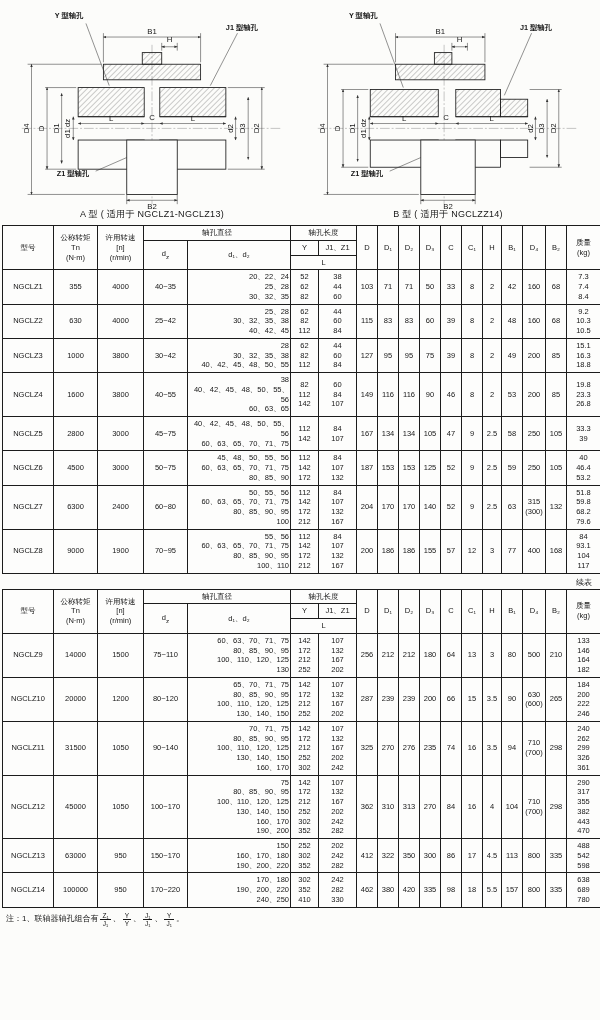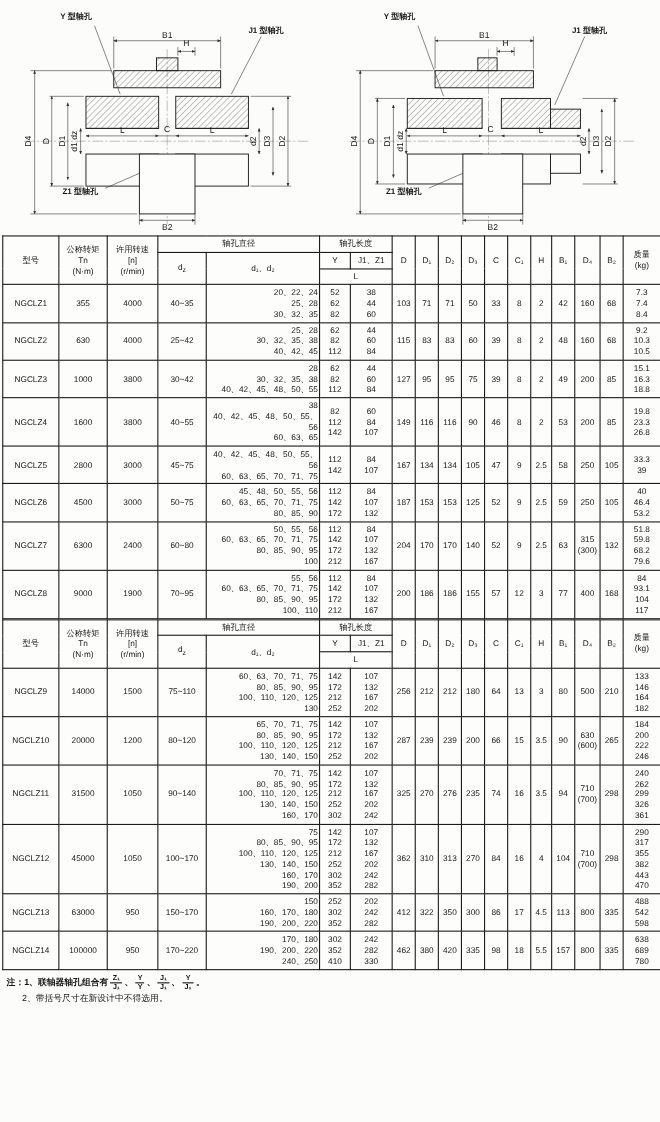--- a/index.html
+++ b/index.html
@@ -18,21 +18,21 @@
   table{border-collapse:collapse;width:100%;table-layout:fixed;background:#fdfdfc;}
   th,td{
     border:1px solid #1c1c1c;font-size:7.5px;font-weight:normal;text-align:center;
     vertical-align:middle;padding:2px 1px;white-space:pre-line;line-height:1.3;
     overflow:hidden;
   }
   td.left{text-align:right;padding-left:4px;}
   .cont{font-size:8px;text-align:right;padding:3px 6px 1px 0;}
   .gap{height:4px;}
   .notes{font-size:8px;padding:4px 2px 0 4px;line-height:1.45;}
-  .note-line{display:flex;align-items:center;flex-wrap:wrap;font-weight:bold;}
+  .note-line{display:flex;align-items:center;flex-wrap:wrap;}
   .note-line2{padding-left:14px;margin-top:1px;}
   .frac{display:inline-block;text-align:center;vertical-align:middle;margin:0 2px;line-height:1.1;font-size:6.5px;}
   .frac .num{display:block;border-bottom:1px solid #161616;padding:0 2px;}
   .frac .den{display:block;padding:0 2px;}
 </style>
 </head>
 <body>
 
 <div class="page">
 
@@ -103,20 +103,21 @@
         <text class="dimtext" x="54" y="128" text-anchor="middle" transform="rotate(-90 54 128)">D1</text>
         <text class="dimtext" x="66" y="128" text-anchor="middle" transform="rotate(-90 66 128)">d1 dz</text>
         <text class="dimtext" x="233" y="128" text-anchor="middle" transform="rotate(-90 233 128)">d2</text>
         <text class="dimtext" x="246" y="128" text-anchor="middle" transform="rotate(-90 246 128)">D3</text>
         <text class="dimtext" x="260" y="128" text-anchor="middle" transform="rotate(-90 260 128)">D2</text>
         <text class="dimtext" x="108" y="120" text-anchor="middle">L</text>
         <text class="dimtext" x="150" y="119" text-anchor="middle">C</text>
         <text class="dimtext" x="192" y="120" text-anchor="middle">L</text>
         <text class="dimtext" x="150" y="211" text-anchor="middle">B2</text>
       </svg>
+      <div class="caption">A 型 ( 适用于 NGCLZ1-NGCLZ13)</div>
     </div>
 
     <div class="diagram">
       <svg width="292" height="206" viewBox="0 0 300 212">
         <defs>
           <pattern id="hB" patternUnits="userSpaceOnUse" width="4" height="4" patternTransform="rotate(45)">
             <line x1="0" y1="0" x2="0" y2="4" stroke="#666" stroke-width="0.7"></line>
           </pattern>
           <marker id="mB" viewBox="0 0 10 10" refX="9" refY="5" markerWidth="6" markerHeight="6" orient="auto-start-reverse">
             <path d="M0,1 L10,5 L0,9 z" fill="#333"></path>
@@ -179,20 +180,21 @@
         <text class="dimtext" x="54" y="128" text-anchor="middle" transform="rotate(-90 54 128)">D1</text>
         <text class="dimtext" x="66" y="128" text-anchor="middle" transform="rotate(-90 66 128)">d1 dz</text>
         <text class="dimtext" x="237" y="128" text-anchor="middle" transform="rotate(-90 237 128)">d2</text>
         <text class="dimtext" x="249" y="128" text-anchor="middle" transform="rotate(-90 249 128)">D3</text>
         <text class="dimtext" x="261" y="128" text-anchor="middle" transform="rotate(-90 261 128)">D2</text>
         <text class="dimtext" x="105" y="120" text-anchor="middle">L</text>
         <text class="dimtext" x="148" y="119" text-anchor="middle">C</text>
         <text class="dimtext" x="195" y="120" text-anchor="middle">L</text>
         <text class="dimtext" x="150" y="211" text-anchor="middle">B2</text>
       </svg>
+      <div class="caption">B 型 ( 适用于 NGCLZZ14)</div>
     </div>
   </div>
 
   <div class="gap"></div>
 
   <table>
     <colgroup>
       <col style="width:51px">
         <col style="width:44px">
         <col style="width:46px">
@@ -472,20 +474,21 @@
           <td>400</td>
           <td>168</td>
           <td>84
 93.1
 104
 117</td>
         </tr>
       </tbody>
   </table>
 
+  <div class="cont">续表</div>
 
   <table>
     <colgroup>
       <col style="width:51px">
         <col style="width:44px">
         <col style="width:46px">
       <col style="width:44px">
         <col style="width:103px">
       <col style="width:28px">
         <col style="width:38px">
@@ -755,16 +758,15 @@
           <span class="num">J₁</span>
           <span class="den">J₁</span>
         </span>
       <span>、</span>
       <span class="frac">
           <span class="num">Y</span>
           <span class="den">J₁</span>
         </span>
       <span>。</span>
     </div>
-    <div class="note-line2">2、带括号尺寸在新设计中不得选用。</div>
   </div>
 
 </div>
 
 </body></html>

